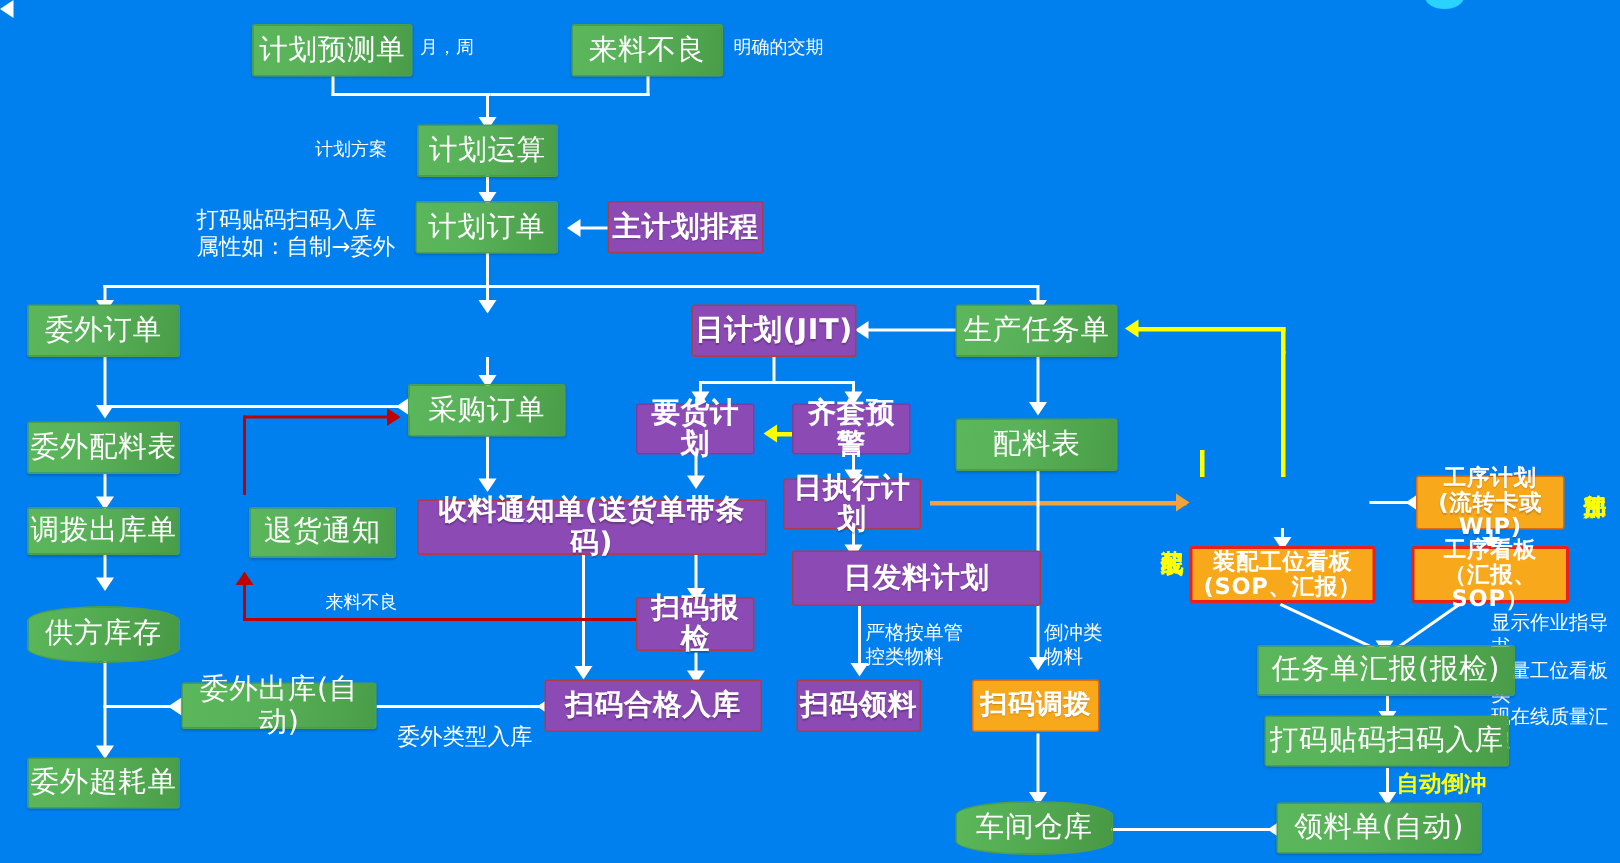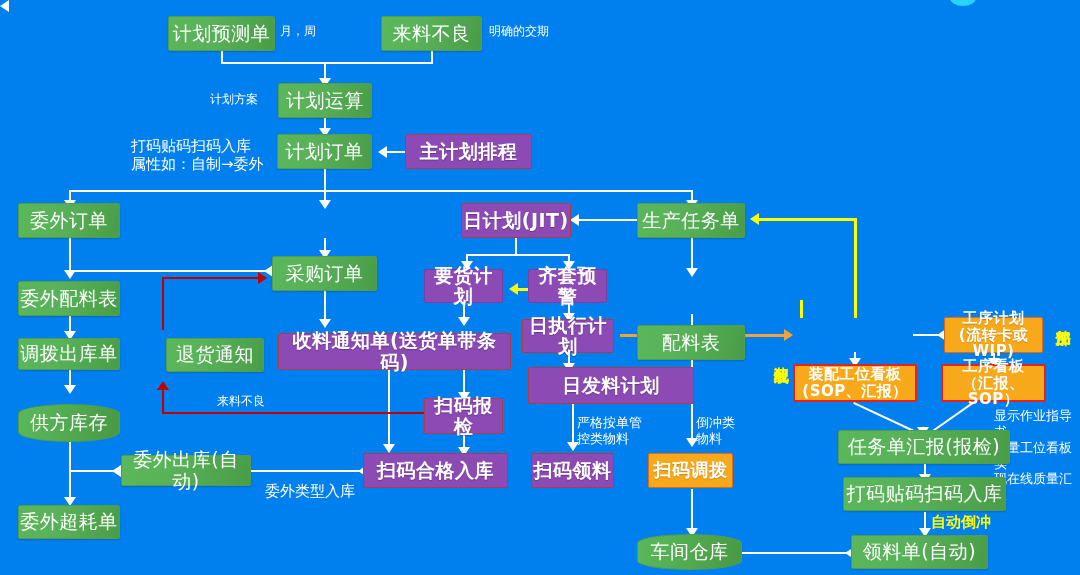--- a/index.html
+++ b/index.html
@@ -248,31 +248,31 @@
   <div class="ln v" style="left:924px;top:464px;height:14px;"></div>
   <div class="arw ad" style="left:919px;top:474px;"></div>
 
   <div class="ln v" style="left:924px;top:512px;height:22px;"></div>
   <div class="arw ad" style="left:919px;top:528px;"></div>
 
   <div class="node green" style="left:168px;top:16px;width:107px;height:35px;">计划预测单</div>
   <div class="node green" style="left:381px;top:16px;width:101px;height:35px;">来料不良</div>
   <div class="node green" style="left:278px;top:83px;width:94px;height:35px;">计划运算</div>
   <div class="node green" style="left:277px;top:134px;width:95px;height:35px;">计划订单</div>
-  <div class="node purple" style="left:405px;top:134px;width:127px;height:35px;">主计划排程</div>
+  <div class="node purple" style="left:405px;top:134px;width:104px;height:35px;">主计划排程</div>
 
   <div class="node green" style="left:18px;top:203px;width:102px;height:35px;">委外订单</div>
   <div class="node purple" style="left:461px;top:203px;width:110px;height:35px;">日计划(JIT)</div>
   <div class="node green" style="left:637px;top:203px;width:108px;height:35px;">生产任务单</div>
 
   <div class="node green" style="left:18px;top:281px;width:102px;height:35px;">委外配料表</div>
   <div class="node green" style="left:272px;top:256px;width:105px;height:35px;">采购订单</div>
   <div class="node purple-plain" style="left:424px;top:269px;width:79px;height:34px;">要货计划</div>
   <div class="node purple-plain" style="left:528px;top:269px;width:79px;height:34px;">齐套预警</div>
-  <div class="node green" style="left:637px;top:279px;width:108px;height:35px;margin-top:46px;">配料表</div>
+  <div class="node green" style="left:637px;top:279px;width:108px;height:35px;">配料表</div>
 
   <div class="node green" style="left:18px;top:338px;width:102px;height:32px;">调拨出库单</div>
   <div class="node green" style="left:166px;top:338px;width:98px;height:34px;">退货通知</div>
   <div class="node purple" style="left:522px;top:319px;width:92px;height:34px;">日执行计划</div>
   <div class="node orange two-line" style="left:944px;top:317px;width:99px;height:36px;">工序计划
 (流转卡或WIP)</div>
 
   <div class="node cyl" style="left:18px;top:404px;width:102px;height:38px;">供方库存</div>
   <div class="node purple" style="left:278px;top:333px;width:233px;height:37px;">收料通知单(送货单带条码)</div>
   <div class="node purple" style="left:528px;top:367px;width:166px;height:37px;">日发料计划</div>

